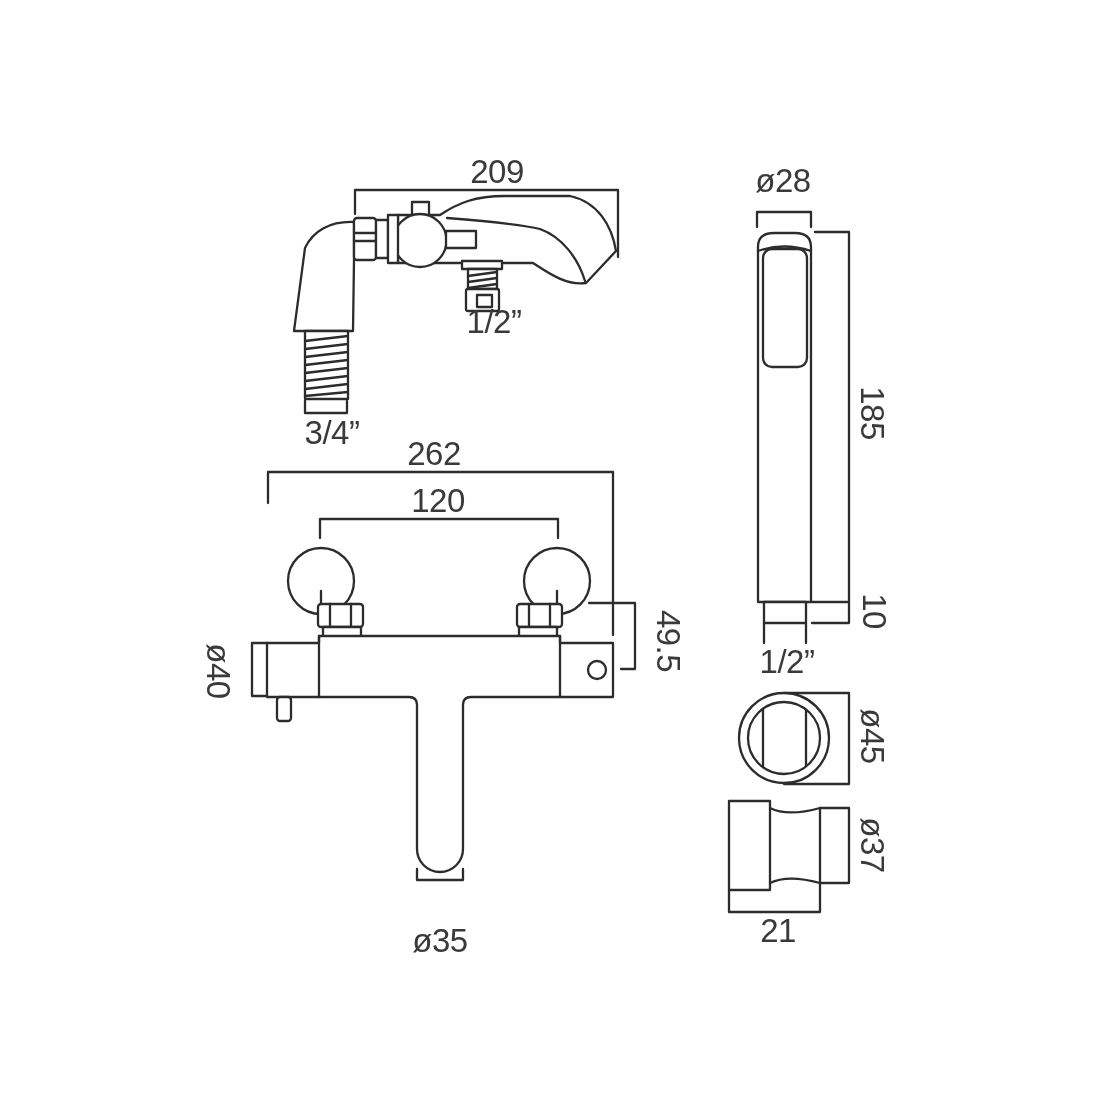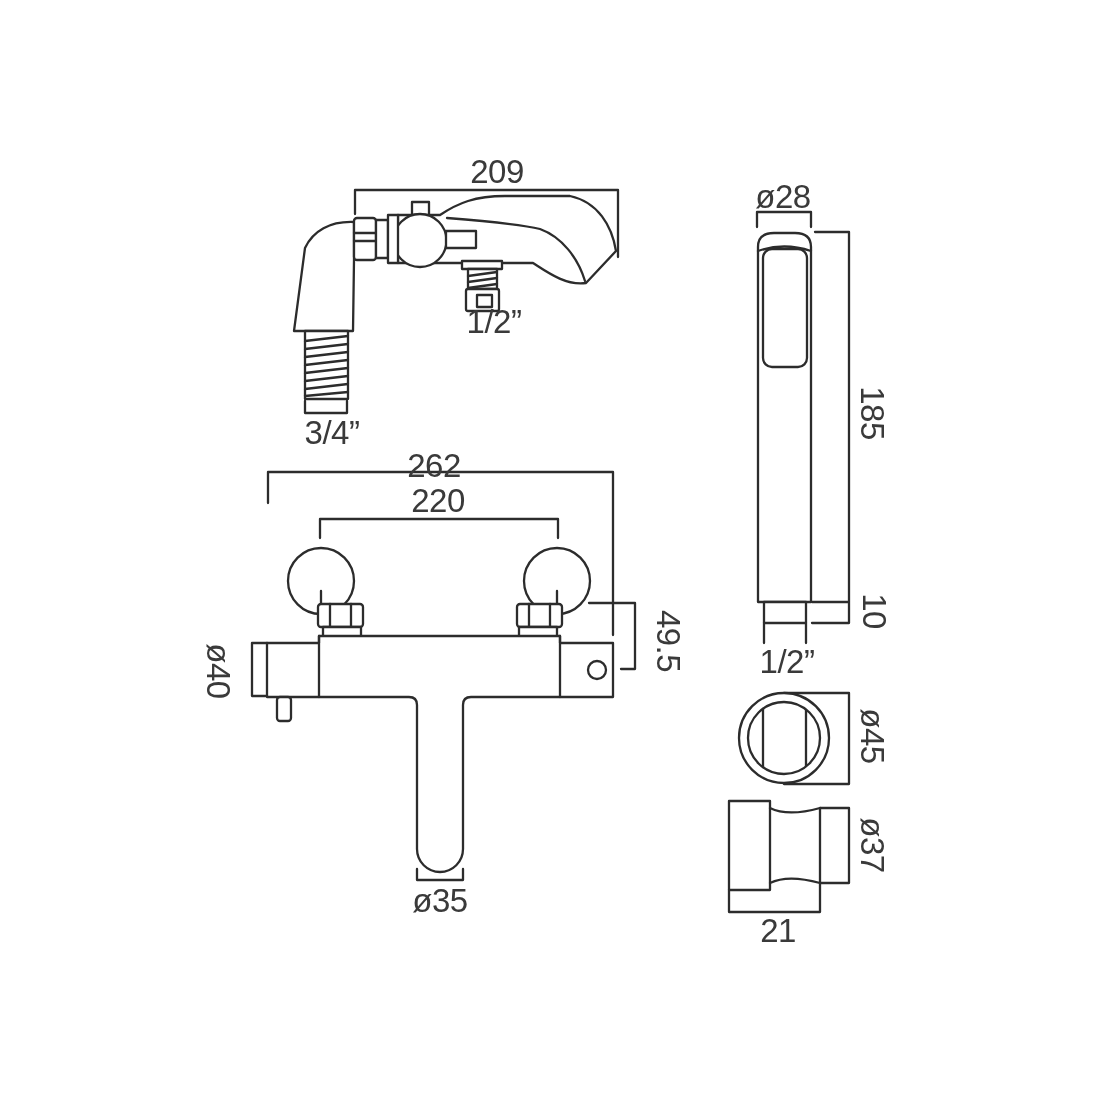--- a/index.html
+++ b/index.html
@@ -113,27 +113,27 @@
       <rect class="ln f" x="820" y="808" width="29" height="75"></rect>
       <path class="ln" d="M770,808 C784,815 802,813 820,808 M770,883 C784,876 802,878 820,883"></path>
       <path class="ln" d="M729,890 V912 M820,883 V912 M729,912 H820"></path>
     </g>
   </svg>
 
   <div class="dim" style="left:497px;top:171px">209</div>
   <div class="dim" style="left:494px;top:321px">1/2”</div>
   <div class="dim" style="left:332px;top:432px">3/4”</div>
 
-  <div class="dim" style="left:434px;top:465px">262</div>
-  <div class="dim" style="left:438px;top:500px">220</div>
+  <div class="dim" style="left:434px;top:453px">262</div>
+  <div class="dim" style="left:438px;top:500px">120</div>
   <div class="dim vert" style="left:218px;top:671px">ø40</div>
   <div class="dim vert" style="left:668px;top:641px">49.5</div>
-  <div class="dim" style="left:440px;top:900px">ø35</div>
+  <div class="dim" style="left:440px;top:940px">ø35</div>
 
-  <div class="dim" style="left:783px;top:196px">ø28</div>
+  <div class="dim" style="left:783px;top:180px">ø28</div>
   <div class="dim vert" style="left:872px;top:413px">185</div>
   <div class="dim vert" style="left:874px;top:611px">10</div>
   <div class="dim" style="left:787px;top:661px">1/2”</div>
 
   <div class="dim vert" style="left:872px;top:736px">ø45</div>
   <div class="dim vert" style="left:872px;top:845px">ø37</div>
   <div class="dim" style="left:778px;top:930px">21</div>
 
 </div>
 

